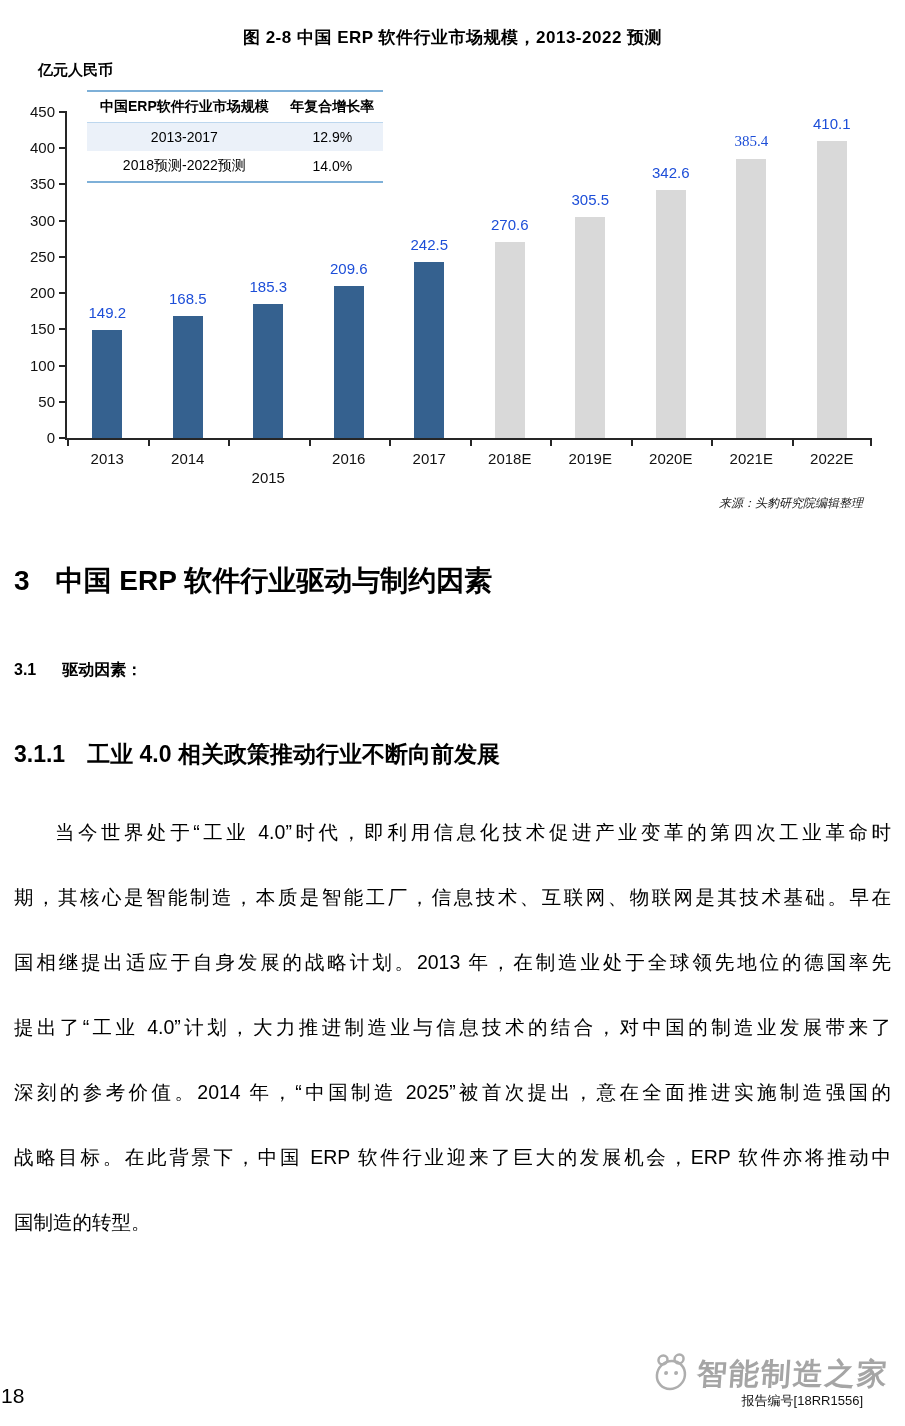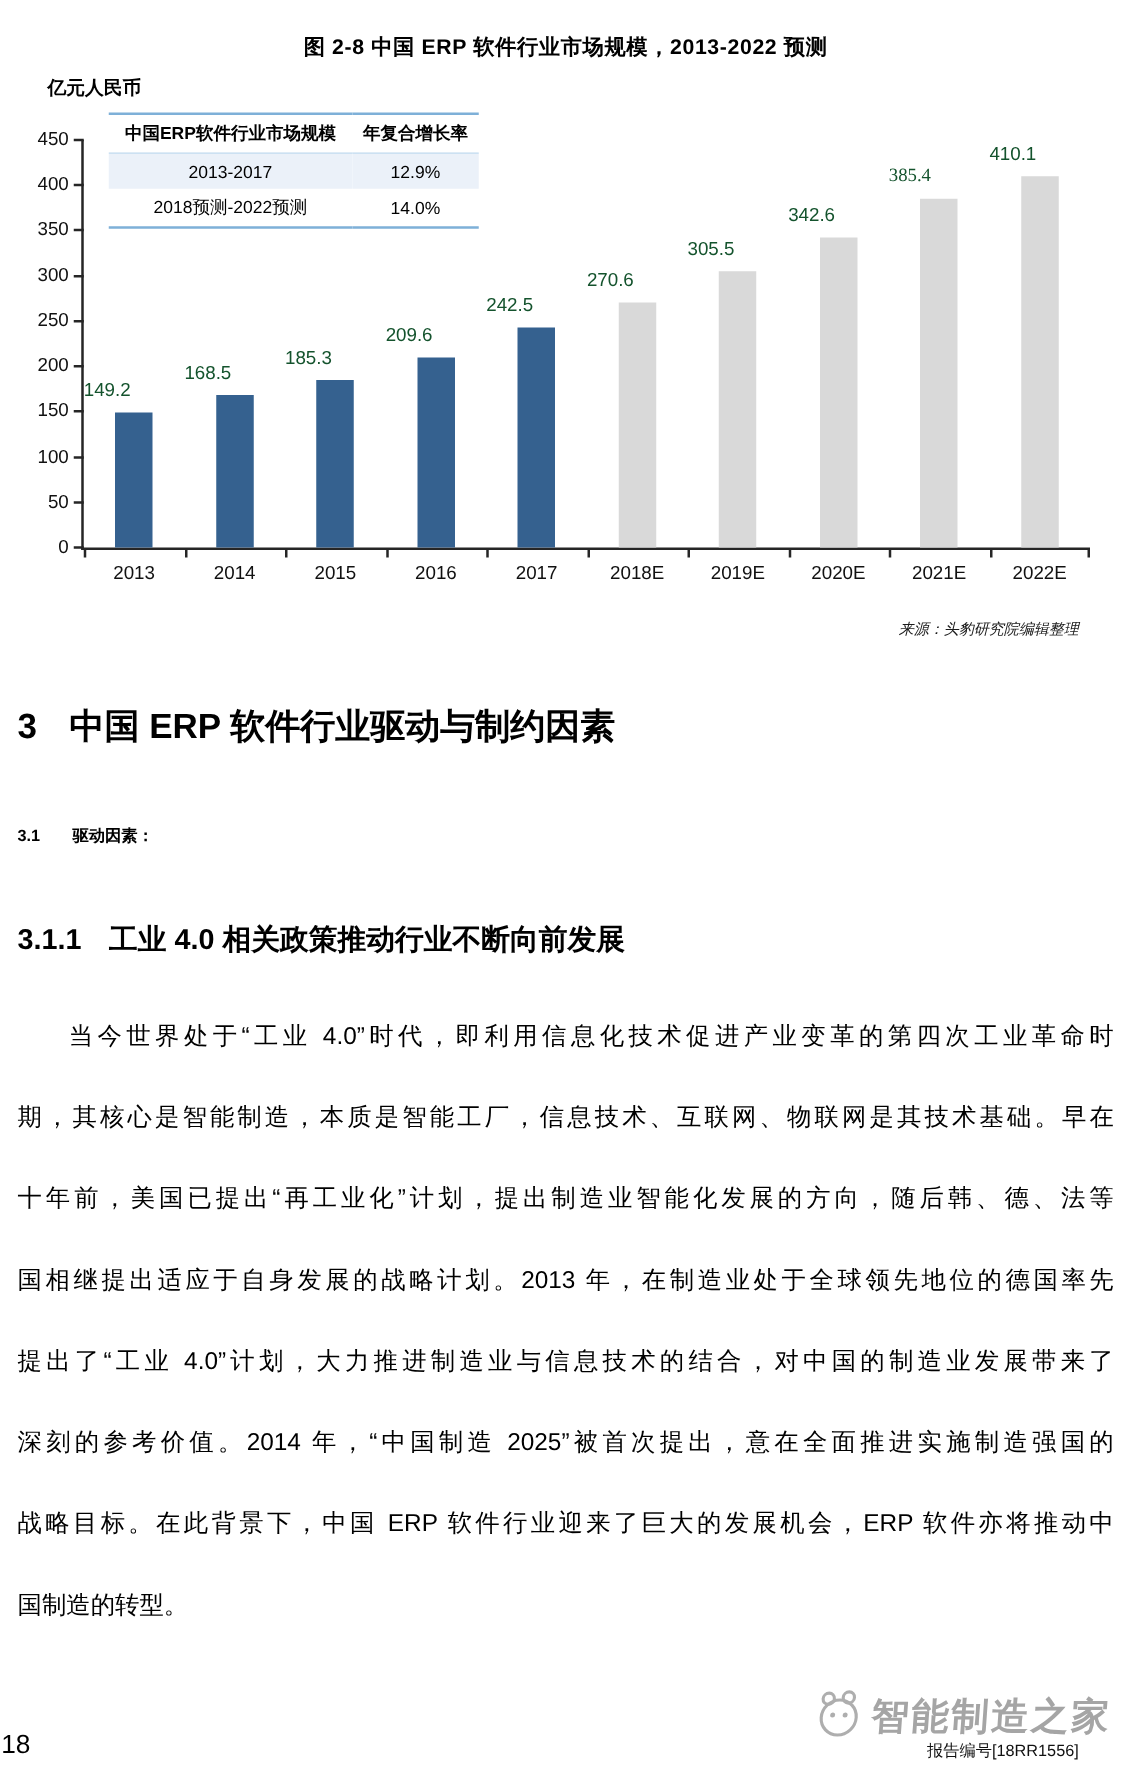--- a/index.html
+++ b/index.html
@@ -13,35 +13,35 @@
   .unit-label{position:absolute;left:38px;top:4px;font-size:15px;font-weight:700;}
   .plot-area{
     position:absolute;left:65px;top:55px;width:805px;height:326px;
     border-left:2px solid #262626;border-bottom:2px solid #262626;
   }
   .ytick-label{position:absolute;left:-52px;width:40px;text-align:right;font-size:15px;color:#111;}
   .ytick-mark{position:absolute;left:-8px;width:8px;height:2px;background:#262626;}
   .xtick-mark{position:absolute;bottom:-8px;width:2px;height:6px;background:#262626;}
   .xtick-label{position:absolute;text-align:center;font-size:15px;color:#111;}
   .bar{position:absolute;bottom:0;width:30px;}
-  .bar-value{position:absolute;text-align:left;font-size:15px;color:#14532d;}
+  .bar-value{position:absolute;text-align:center;font-size:15px;color:#1d4ed8;}
   .legend-table{
     position:absolute;left:20px;top:-22px;width:296px;border-collapse:collapse;
     font-size:14px;background:transparent;z-index:5;
     border-top:2px solid #7EB0D8;border-bottom:2px solid #7EB0D8;
   }
   .legend-table th{font-weight:700;padding:6px 4px;border-bottom:1px solid #BDD7EE;text-align:center;}
   .legend-table td{padding:6px 4px;text-align:center;}
   .legend-table tr.hl td{background:#EBF1F9;}
   
   .source-line{margin-top:14px;padding-right:42px;text-align:right;font-style:italic;font-size:12px;color:#1a1a1a;}
   
   .h1{margin:50px 0 0 14px;font-size:28px;font-weight:700;}
   .h1 .num{margin-right:26px;}
-  .h2{margin:60px 0 0 14px;font-size:13px;font-weight:700;}
+  .h2{margin:60px 0 0 14px;font-size:16px;font-weight:700;}
   .h2 .num{margin-right:26px;}
   .h3{margin:58px 0 0 14px;font-size:23px;font-weight:700;}
   .h3 .num{margin-right:22px;}
   
   .body-text{margin:30px 14px 0 14px;font-size:19.5px;line-height:65px;color:#000;}
   .body-line{text-align:justify;text-align-last:justify;white-space:normal;}
   .body-line.first{text-indent:2.1em;}
   .body-line.last{text-align-last:left;}
   
   .page-number{position:absolute;left:1px;bottom:18px;font-size:21px;text-align:right;}
@@ -103,21 +103,21 @@
         <div class="ytick-label" style="top: -9px;">450</div>
         <div class="ytick-mark" style="top: -1px;"></div>
         <div class="bar" style="left: 25.25px; height: 108.087px; background: rgb(53, 97, 143);"></div>
         <div class="bar-value" style="left: 0px; width: 80.5px; top: 191.913px;">149.2</div>
         <div class="xtick-label" style="left: 0px; width: 80.5px; top: 338px;">2013</div>
         <div class="bar" style="left: 105.75px; height: 122.069px; background: rgb(53, 97, 143);"></div>
         <div class="bar-value" style="left: 80.5px; width: 80.5px; top: 177.931px;">168.5</div>
         <div class="xtick-label" style="left: 80.5px; width: 80.5px; top: 338px;">2014</div>
         <div class="bar" style="left: 186.25px; height: 134.24px; background: rgb(53, 97, 143);"></div>
         <div class="bar-value" style="left: 161px; width: 80.5px; top: 165.76px;">185.3</div>
-        <div class="xtick-label" style="left: 161px; width: 80.5px; top: 338px;">2015</div>
+        <div class="xtick-label" style="left: 161px; width: 80.5px; top: 357px;">2015</div>
         <div class="bar" style="left: 266.75px; height: 151.844px; background: rgb(53, 97, 143);"></div>
         <div class="bar-value" style="left: 241.5px; width: 80.5px; top: 148.156px;">209.6</div>
         <div class="xtick-label" style="left: 241.5px; width: 80.5px; top: 338px;">2016</div>
         <div class="bar" style="left: 347.25px; height: 175.678px; background: rgb(53, 97, 143);"></div>
         <div class="bar-value" style="left: 322px; width: 80.5px; top: 124.322px;">242.5</div>
         <div class="xtick-label" style="left: 322px; width: 80.5px; top: 338px;">2017</div>
         <div class="bar" style="left: 427.75px; height: 196.035px; background: rgb(217, 217, 217);"></div>
         <div class="bar-value" style="left: 402.5px; width: 80.5px; top: 103.965px;">270.6</div>
         <div class="xtick-label" style="left: 402.5px; width: 80.5px; top: 338px;">2018E</div>
         <div class="bar" style="left: 508.25px; height: 221.318px; background: rgb(217, 217, 217);"></div>
@@ -156,21 +156,20 @@
     <span class="num">3.1</span><span>驱动因素：</span>
   </div>
 
   <div class="h3">
     <span class="num">3.1.1</span><span>工业 4.0 相关政策推动行业不断向前发展</span>
   </div>
 
   <div class="body-text">
     <div class="body-line first">当今世界处于“工业 4.0”时代，即利用信息化技术促进产业变革的第四次工业革命时</div>
     <div class="body-line">期，其核心是智能制造，本质是智能工厂，信息技术、互联网、物联网是其技术基础。早在</div>
-    <div class="body-line">十年前，美国已提出“再工业化”计划，提出制造业智能化发展的方向，随后韩、德、法等</div>
     <div class="body-line">国相继提出适应于自身发展的战略计划。2013 年，在制造业处于全球领先地位的德国率先</div>
     <div class="body-line">提出了“工业 4.0”计划，大力推进制造业与信息技术的结合，对中国的制造业发展带来了</div>
     <div class="body-line">深刻的参考价值。2014 年，“中国制造 2025”被首次提出，意在全面推进实施制造强国的</div>
     <div class="body-line">战略目标。在此背景下，中国 ERP 软件行业迎来了巨大的发展机会，ERP 软件亦将推动中</div>
     <div class="body-line last">国制造的转型。</div>
   </div>
 
   <div class="page-number">18</div>
 
   <div class="watermark">

